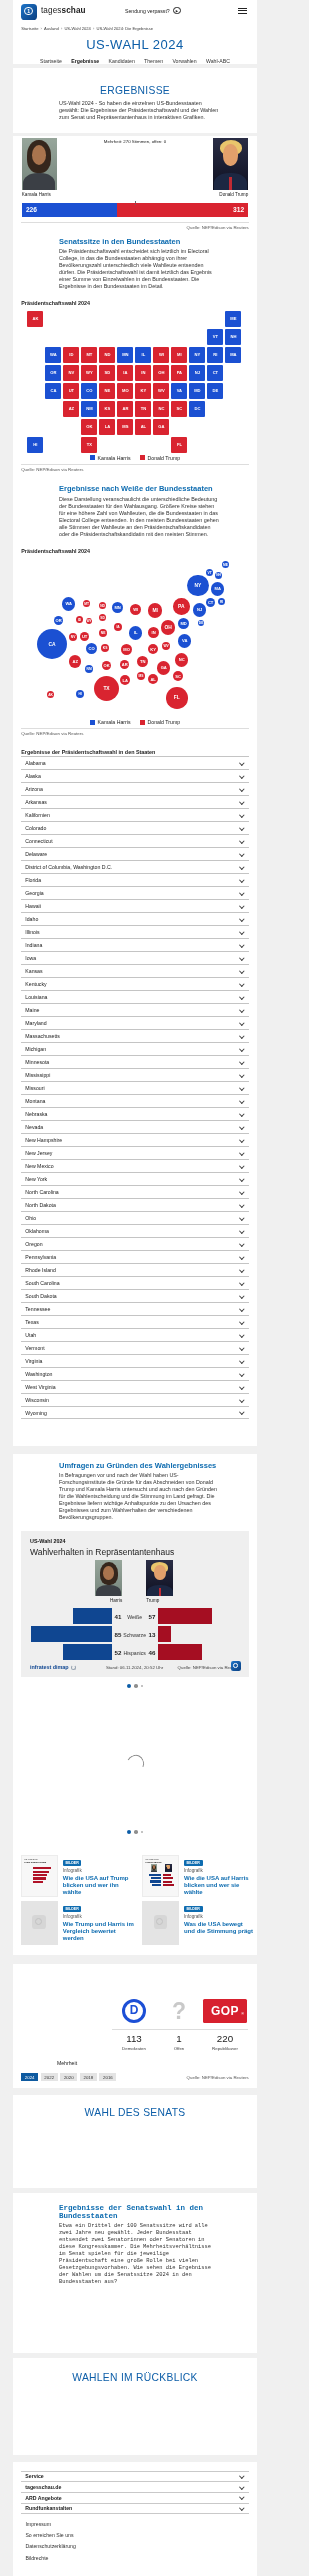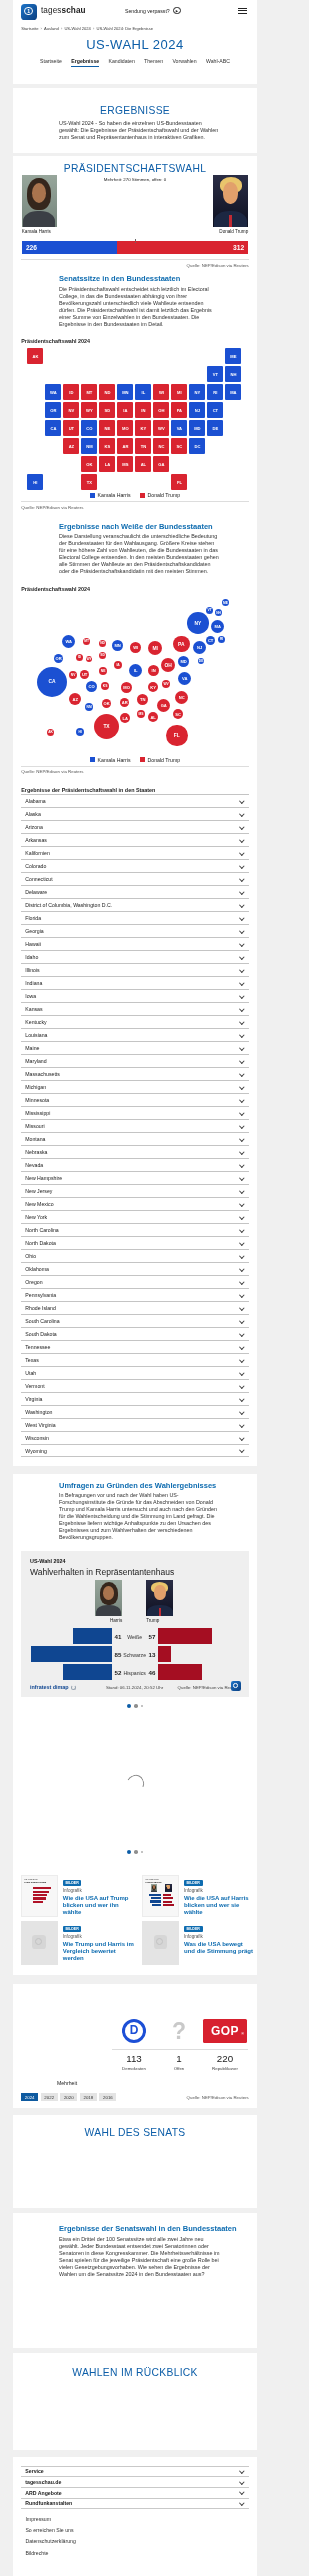--- a/index.html
+++ b/index.html
@@ -1,21 +1,21 @@
 <!DOCTYPE html>
 <html lang="de" style="font-size:8.2px"><head>
 <meta charset="utf-8">
 <style>
   * { margin:0; padding:0; box-sizing:border-box; }
   html,body { width:309px; }
   body { background:#f0f0f0; font-family:"Liberation Sans", sans-serif; color:#2b2b2b; }
   .col { margin-left:13px; width:244px; background:#fff; overflow:hidden; position:relative; }
 
   
-  .hd { height:84px; margin-bottom:4.1px; }
+  .hd { height:64px; margin-bottom:4.1px; }
   .hd-bar { height:23px; position:relative; }
   .ts-cube { position:absolute; left:7.7px; top:3.6px; width:16px; height:16px; border-radius:3.6px;
     background:linear-gradient(135deg,#1d74c8,#0b3f80); }
   .ts-cube .ring { position:absolute; left:3.1px; top:3.1px; width:8.8px; height:8.8px; border:1px solid #fff; border-radius:50%; }
   .ts-cube .one { position:absolute; left:0; top:4.1px; width:100%; text-align:center; color:#fff; font-size:5.2px; font-weight:bold; }
   .brand { position:absolute; left:28px; top:6.2px; font-size:8.2px; color:#1d1d1d; letter-spacing:0.1px; }
   .brand b { font-weight:bold; }
   .missed { position:absolute; left:112px; top:8.2px; font-size:5.2px; color:#222; }
   .play { position:absolute; left:160px; top:6.7px; width:7.7px; height:7.7px; border:0.7px solid #222; border-radius:50%;
     font-size:3.1px; line-height:6.7px; text-align:center; color:#222; }
@@ -161,21 +161,21 @@
     font-size:12px; text-align:center; line-height:24px; letter-spacing:0.5px; position:relative; }
   .goplogo sup { font-size:3.6px; position:absolute; right:2.6px; top:3.1px; }
   .years { position:absolute; left:8.2px; bottom:6.2px; display:flex; gap:2.6px; }
   .year { font-size:4.4px; padding:1.5px 3.6px; background:#e4e4e4; color:#333; cursor:pointer; }
   .year.on { background:#0e5aa0; color:#fff; }
   .card-d .qr { position:absolute; right:8.2px; bottom:7.7px; font-size:4.4px; color:#555; }
 
   
   .card-e { height:93px; margin-bottom:4.6px; }
   .card-e .caps { padding-top:11.3px; }
-  .card-f { height:135px; margin-bottom:5.2px; }
+  .card-f { height:160px; margin-bottom:5.2px;font-family:Liberation Mono, monospace; }
   .card-f .bluehead { padding-top:11.3px; }
   .card-f .para { margin-top:2.6px; }
   .card-g { height:97px; margin-bottom:6.7px; }
   .card-g .caps { padding-top:14.4px; }
 
   
   .card-ft { height:137px; }
   .ftacc { margin:8.8px 8.2px 0 8.2px; }
   .ftrow { height:10.8px; border-top:0.5px solid #c9c9c9; display:flex; align-items:center; justify-content:space-between; cursor:pointer; }
   .ftrow:last-child { border-bottom:0.5px solid #c9c9c9; }
@@ -218,21 +218,20 @@
       <div class="tab">Wahl-ABC</div>
     </nav>
 </header>
 
 <section class="col card-a">
   <h1 class="caps">ERGEBNISSE</h1>
   <p class="para">US-Wahl 2024 - So haben die einzelnen US-Bundesstaaten gewählt: Die Ergebnisse der Präsidentschaftswahl und der Wahlen zum Senat und Repräsentantenhaus in interaktiven Grafiken.</p>
 </section>
 
 <section class="col card-b">
-  <h2 class="caps">PRÄSIDENTSCHAFTSWAHL</h2>
 
   <div class="prez-top">
     <div class="mnote">Mehrheit: 270 Stimmen, offen: 0</div>
     <div class="cand left">
       <span class="avatar av-h">
           <i class="hair"></i>
           <i class="face"></i>
           <i class="suit"></i>
         </span>
       <div class="name">Kamala Harris</div>

